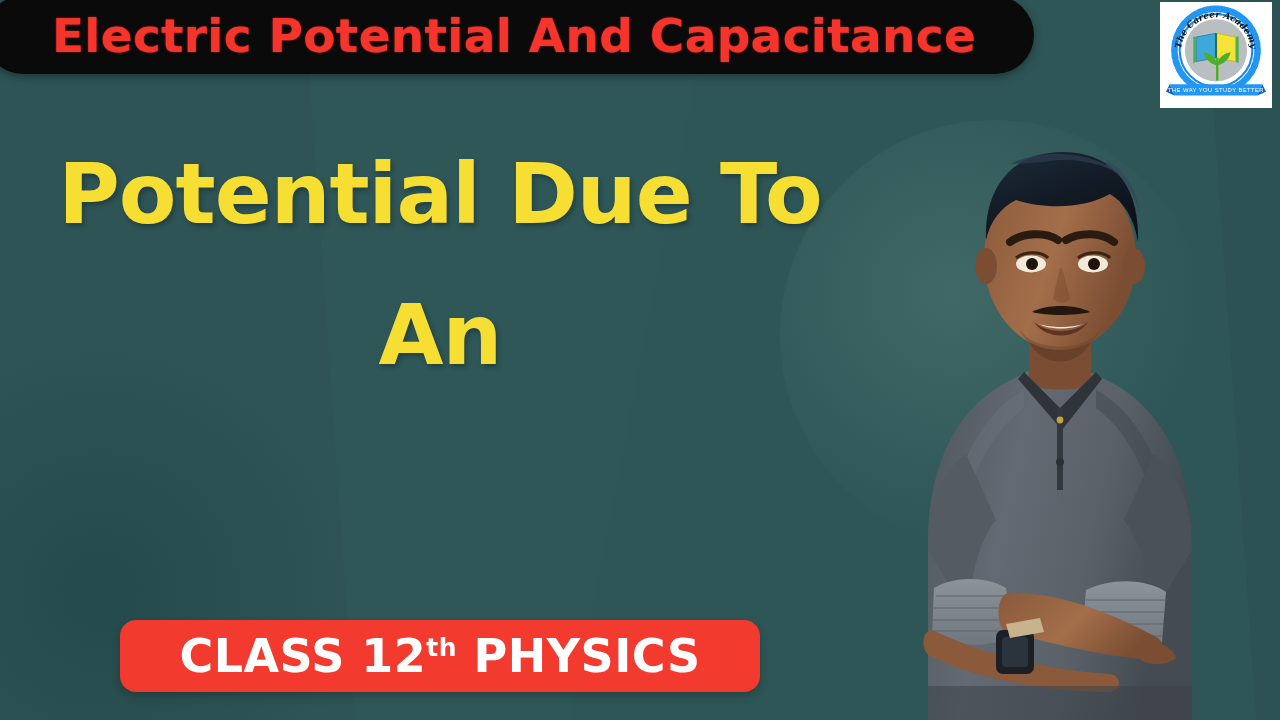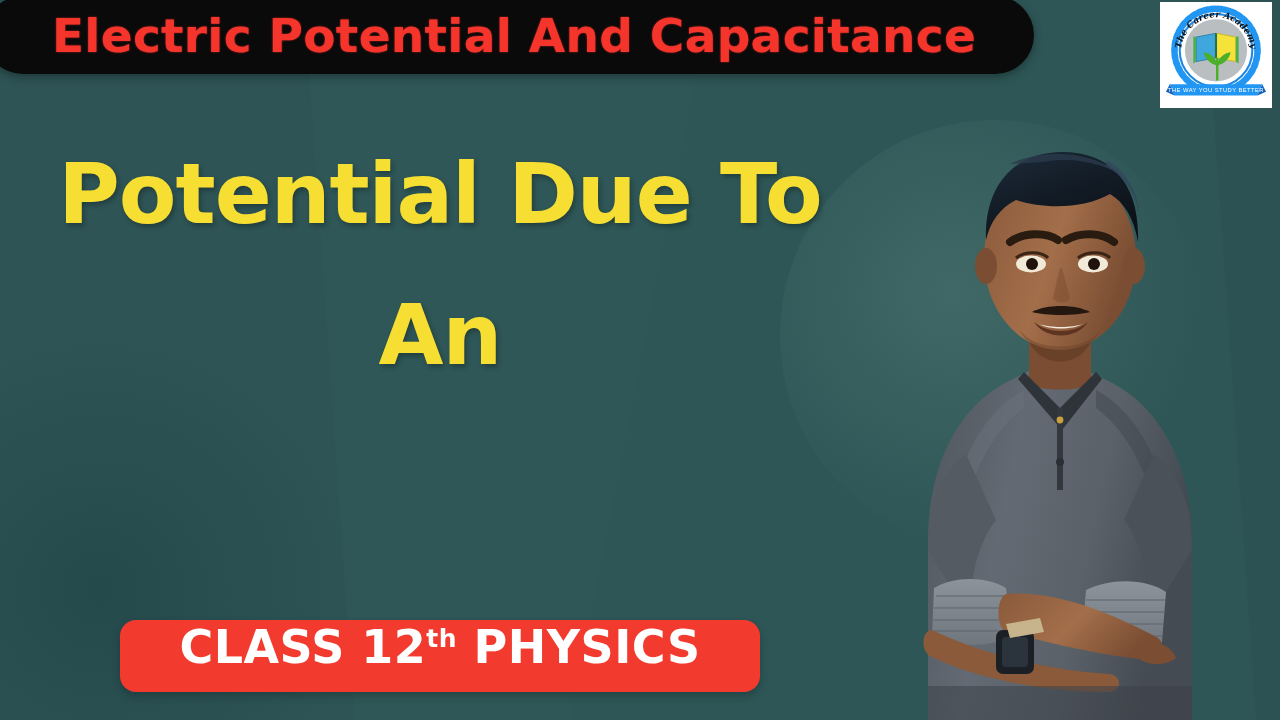--- a/index.html
+++ b/index.html
@@ -82,21 +82,21 @@
   .title-line.l1{ font-size:84px; }
   .title-line.l2{ font-size:84px; margin-top:52px; }
   .title-line.l3{ font-size:84px; margin-top:48px; }
 
   
   .class-banner{
     position:absolute; left:120px; top:620px;
     width:640px; height:72px;
     background:#f23b2e;
     border-radius:16px;
-    display:flex; justify-content:center;
+    display:flex; align-items:center; justify-content:center;
     box-shadow:0 4px 10px rgba(0,0,0,.22);
   }
   .class-banner-text{
     color:#ffffff;
     font-size:46px;
     font-weight:bold;
     font-family:"DejaVu Sans", sans-serif;
     letter-spacing:.5px;
     white-space:nowrap;
   }

